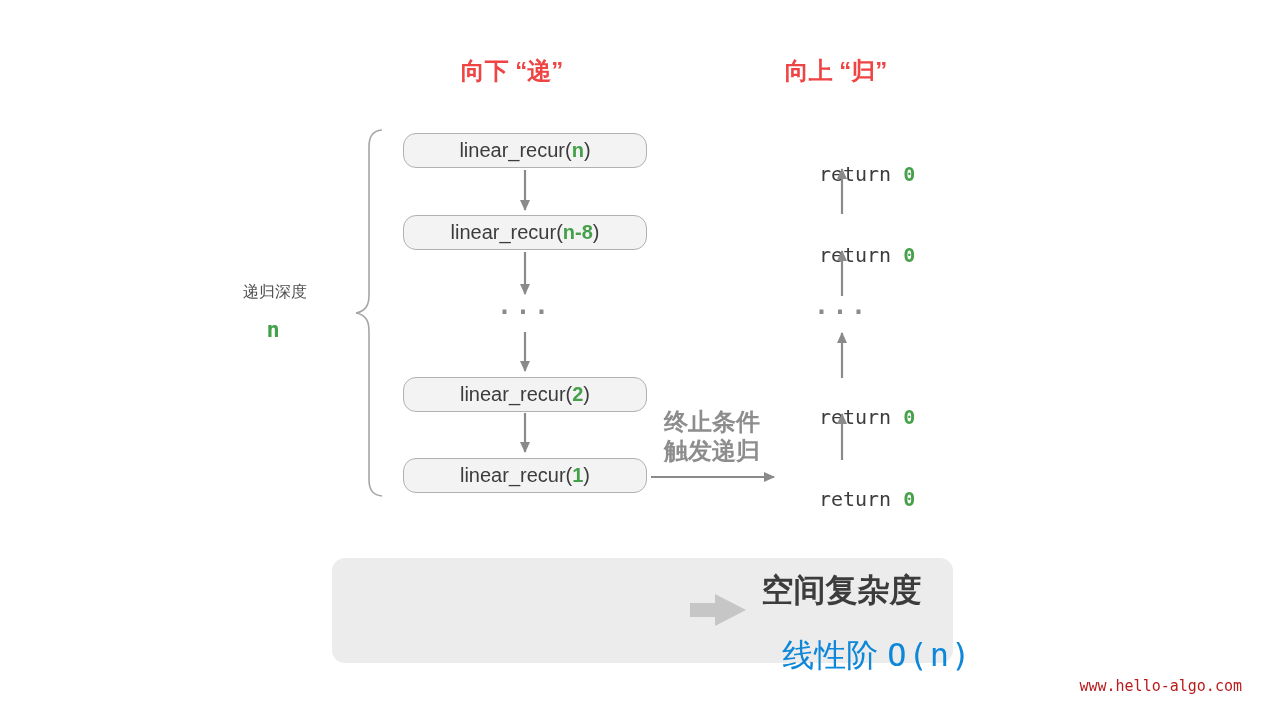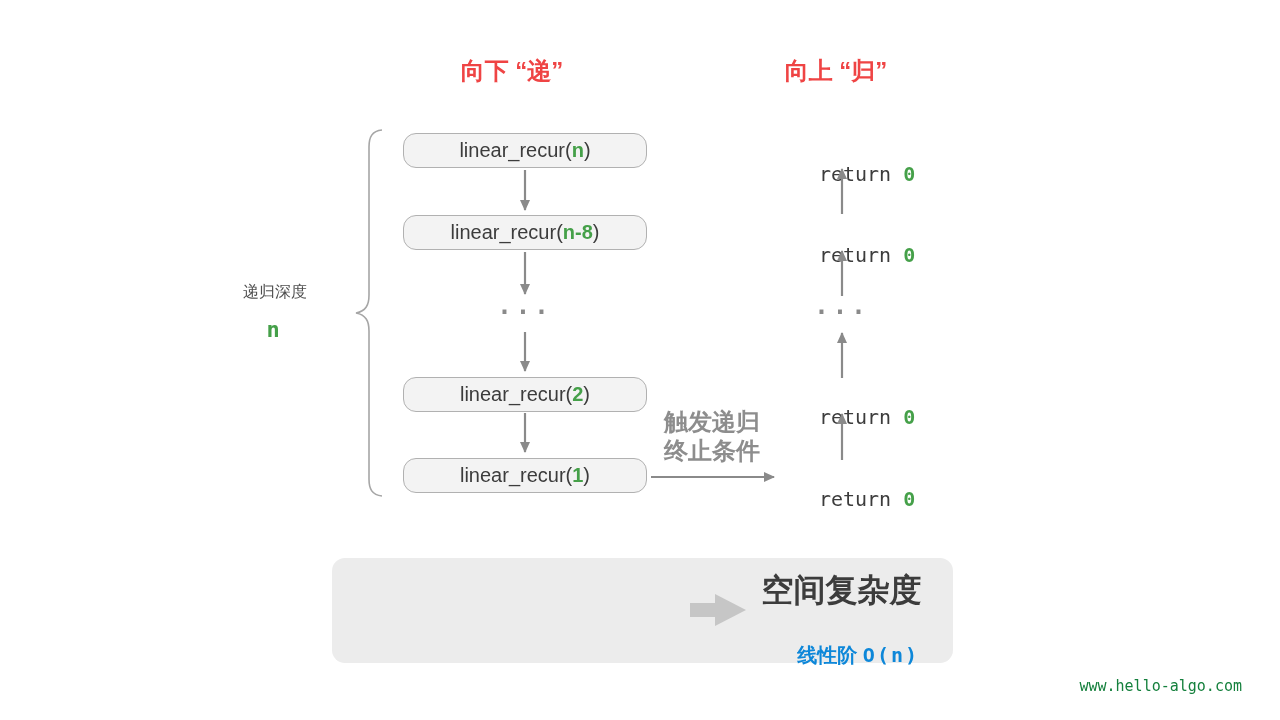--- a/index.html
+++ b/index.html
@@ -36,25 +36,25 @@
   .trigger-label{
     font-size:24px;font-weight:bold;color:#8d8d8d;line-height:29px;
   }
   #summary-panel{
     left:332px;top:558px;width:621px;height:105px;
     background:#ececec;border-radius:13px;
   }
   .sum-line{font-size:23px;color:#3c3c3c;line-height:26px;white-space:pre;}
   .sum-formula{font-size:22px;letter-spacing:2px;}
   .result-title{font-size:32px;font-weight:bold;color:#3c3c3c;line-height:26px;}
-  .result-value{font-size:20px;font-weight:bold;color:#0d87d9;line-height:26px;white-space:pre;}
+  .result-value{font-size:32px;font-weight:normal;color:#0d87d9;line-height:26px;white-space:pre;}
   .result-value .mono{letter-spacing:2px;}
   .watermark{
     left:1042px;top:677px;width:200px;text-align:right;
-    font-family:"DejaVu Sans Mono",monospace;font-size:15px;color:#15803d;
+    font-family:"DejaVu Sans Mono",monospace;font-size:15px;color:#b91c1c;
   }
   #arrow-overlay{position:absolute;left:0;top:0;pointer-events:none;}
 </style>
 </head>
 <body>
 
 <div id="stage">
 
   <div class="abs center col-header" style="left:392px;top:57px;width:240px;">向下 “递”</div>
   <div class="abs center col-header" style="left:716px;top:57px;width:240px;">向上 “归”</div>
@@ -84,22 +84,22 @@
   </div>
   <div class="abs dots" style="left:787px;top:294px;">...</div>
   <div class="abs return-line" style="top:381px;">
     <span>return </span><span class="green">0</span>
   </div>
   <div class="abs return-line" style="top:463px;">
     <span>return </span><span class="green">0</span>
   </div>
 
   <div class="abs center trigger-label" style="left:642px;top:407px;width:140px;">
+    <div>终止条件</div>
     <div>触发递归</div>
-    <div>终止条件</div>
   </div>
 
   <div class="abs" id="summary-panel">
     <div class="abs center result-title" style="left:397px;top:19px;width:225px;">空间复杂度</div>
     <div class="abs center result-value" style="left:397px;top:58px;width:225px;">
       <span>线性阶 </span><span class="mono">O(n)</span>
     </div>
   </div>
 
   <div class="abs watermark">www.hello-algo.com</div>

